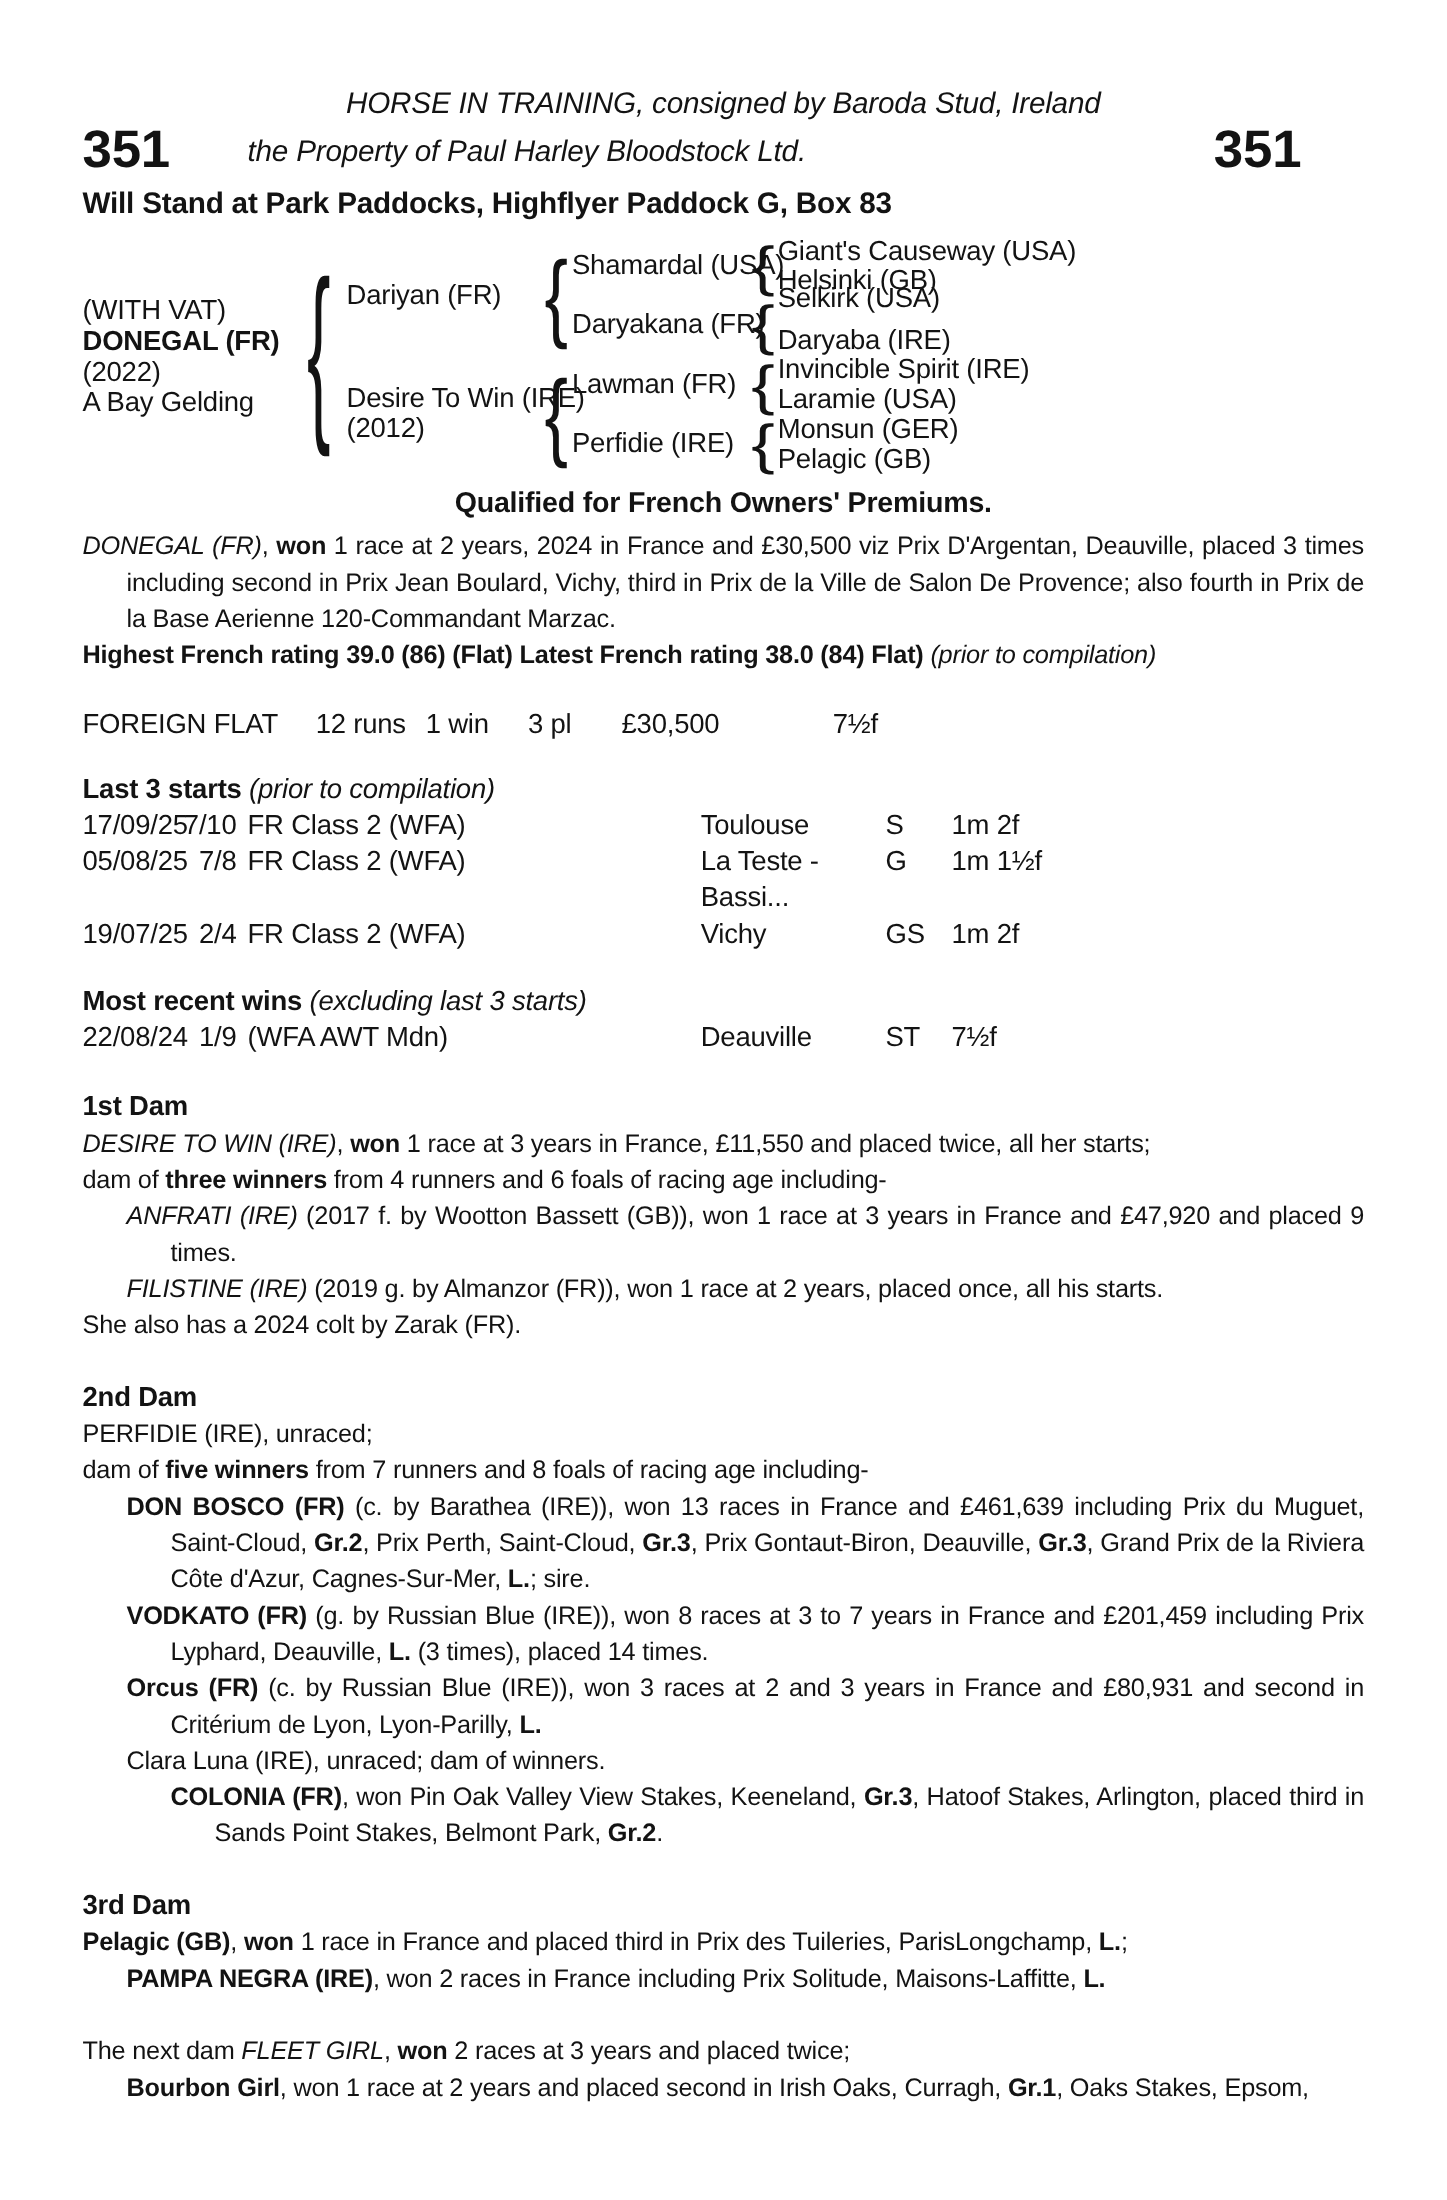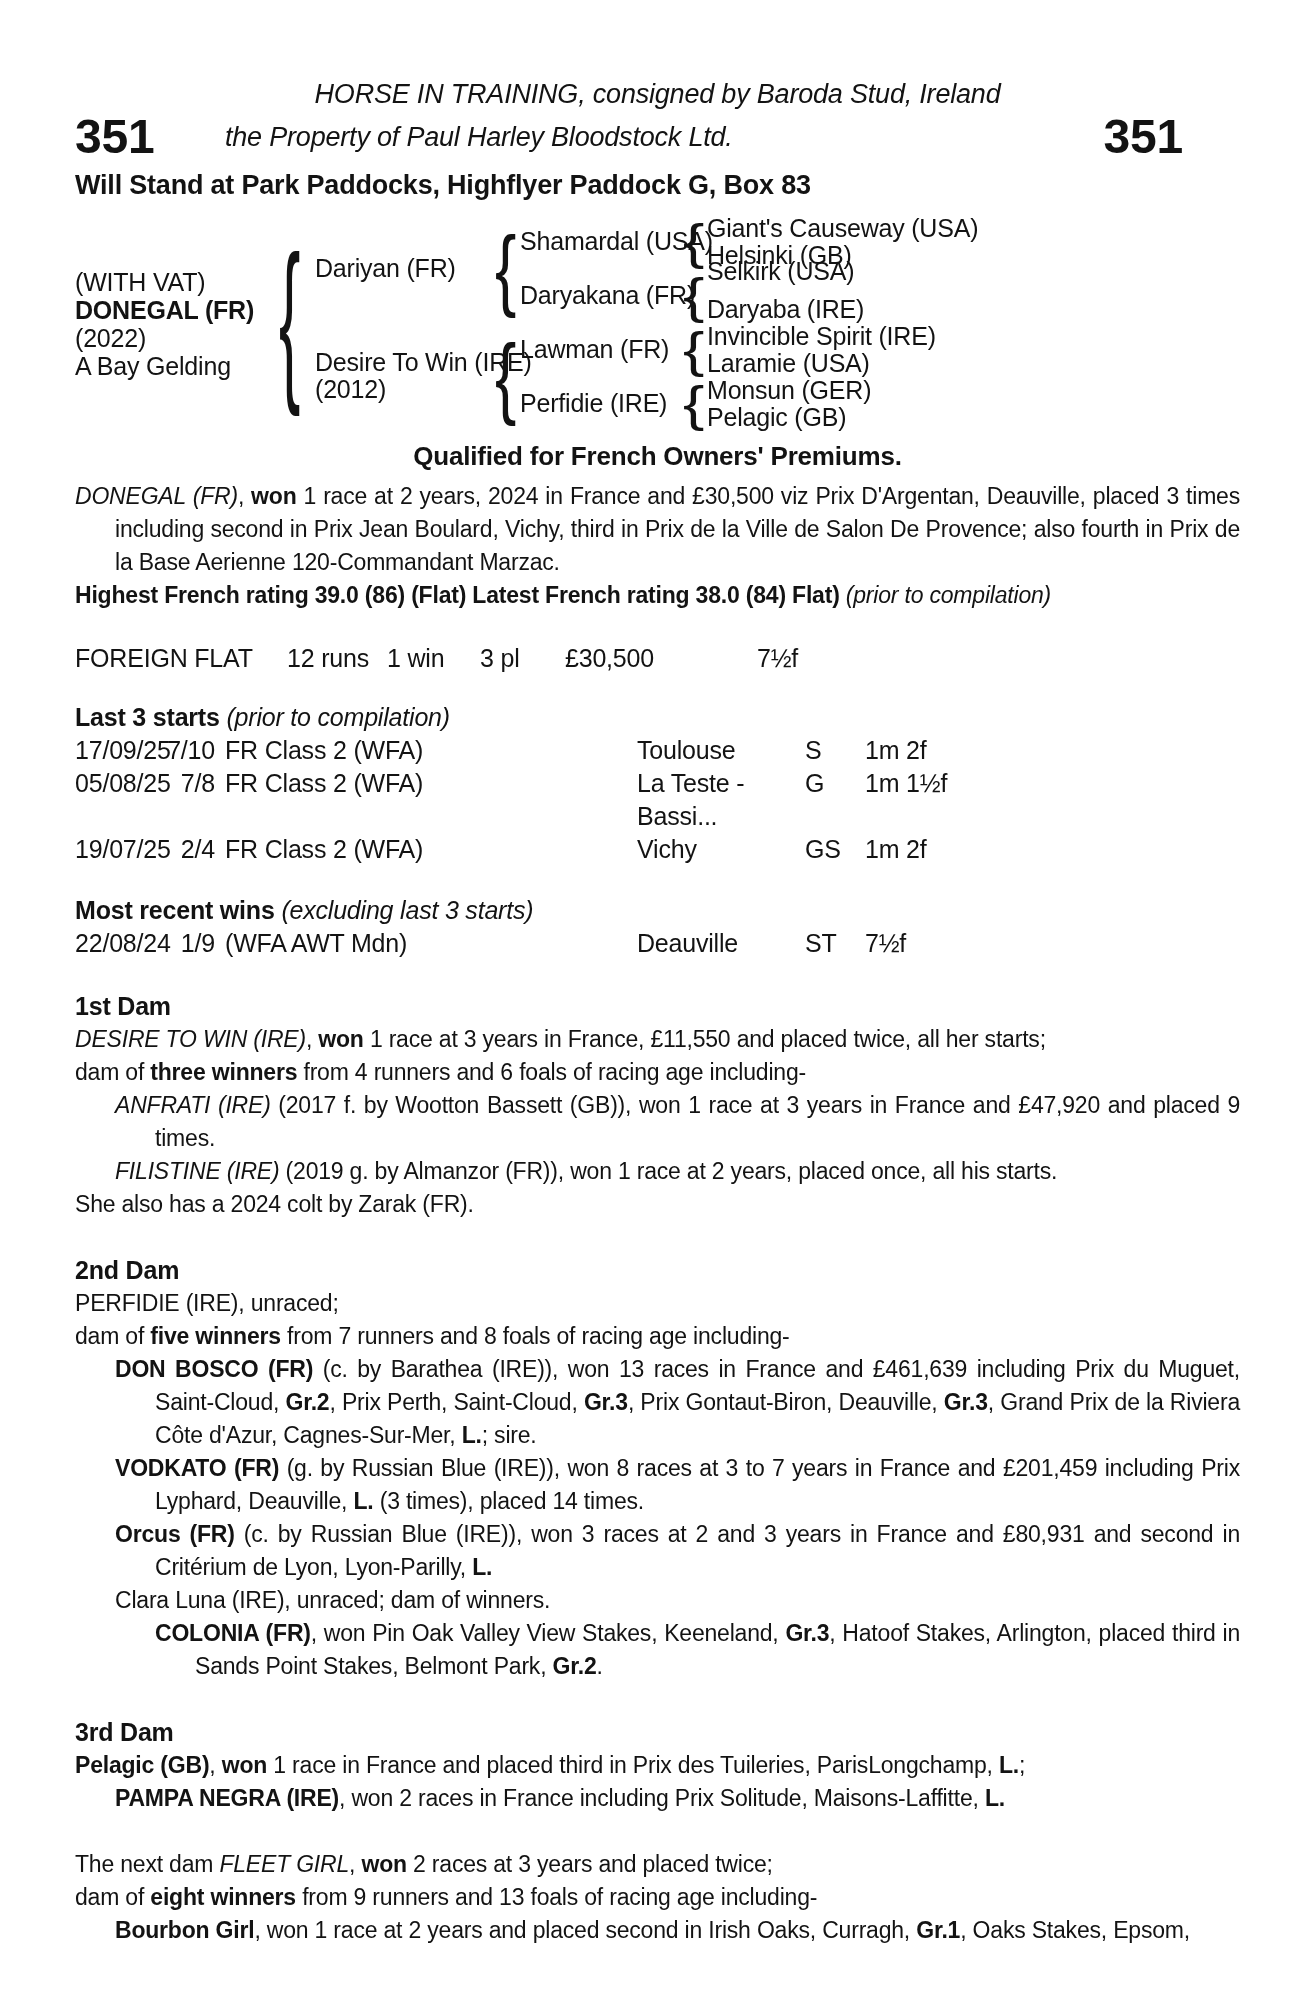--- a/index.html
+++ b/index.html
@@ -169,16 +169,15 @@
   <div class="para e1"><span class="b">VODKATO (FR)</span><span> (g. by Russian Blue (IRE)), won 8 races at 3 to 7 years in France and £201,459 including Prix Lyphard, Deauville, </span><span class="b">L.</span><span> (3 times), placed 14 times.</span></div>
   <div class="para e1"><span class="b">Orcus (FR)</span><span> (c. by Russian Blue (IRE)), won 3 races at 2 and 3 years in France and £80,931 and second in Critérium de Lyon, Lyon-Parilly, </span><span class="b">L.</span></div>
   <div class="para e1"><span>Clara Luna (IRE), unraced; dam of winners.</span></div>
   <div class="para e2"><span class="b">COLONIA (FR)</span><span>, won Pin Oak Valley View Stakes, Keeneland, </span><span class="b">Gr.3</span><span>, Hatoof Stakes, Arlington, placed third in Sands Point Stakes, Belmont Park, </span><span class="b">Gr.2</span><span>.</span></div>
 
   <div class="dam-head gap-top">3rd Dam</div>
   <div class="para"><span class="b">Pelagic (GB)</span><span>, </span><span class="b">won</span><span> 1 race in France and placed third in Prix des Tuileries, ParisLongchamp, </span><span class="b">L.</span><span>;</span></div>
   <div class="para e1"><span class="b">PAMPA NEGRA (IRE)</span><span>, won 2 races in France including Prix Solitude, Maisons-Laffitte, </span><span class="b">L.</span></div>
 
   <div class="para gap-top"><span>The next dam </span><span class="i">FLEET GIRL</span><span>, </span><span class="b">won</span><span> 2 races at 3 years and placed twice;</span></div>
-  <div class="para"><span>dam of </span><span class="b">eight winners</span><span> from 9 runners and 13 foals of racing age including-</span></div>
   <div class="para e1"><span class="b">Bourbon Girl</span><span>, won 1 race at 2 years and placed second in Irish Oaks, Curragh, </span><span class="b">Gr.1</span><span>, Oaks Stakes, Epsom, </span></div>
 
 </div>
 
 </body></html>

